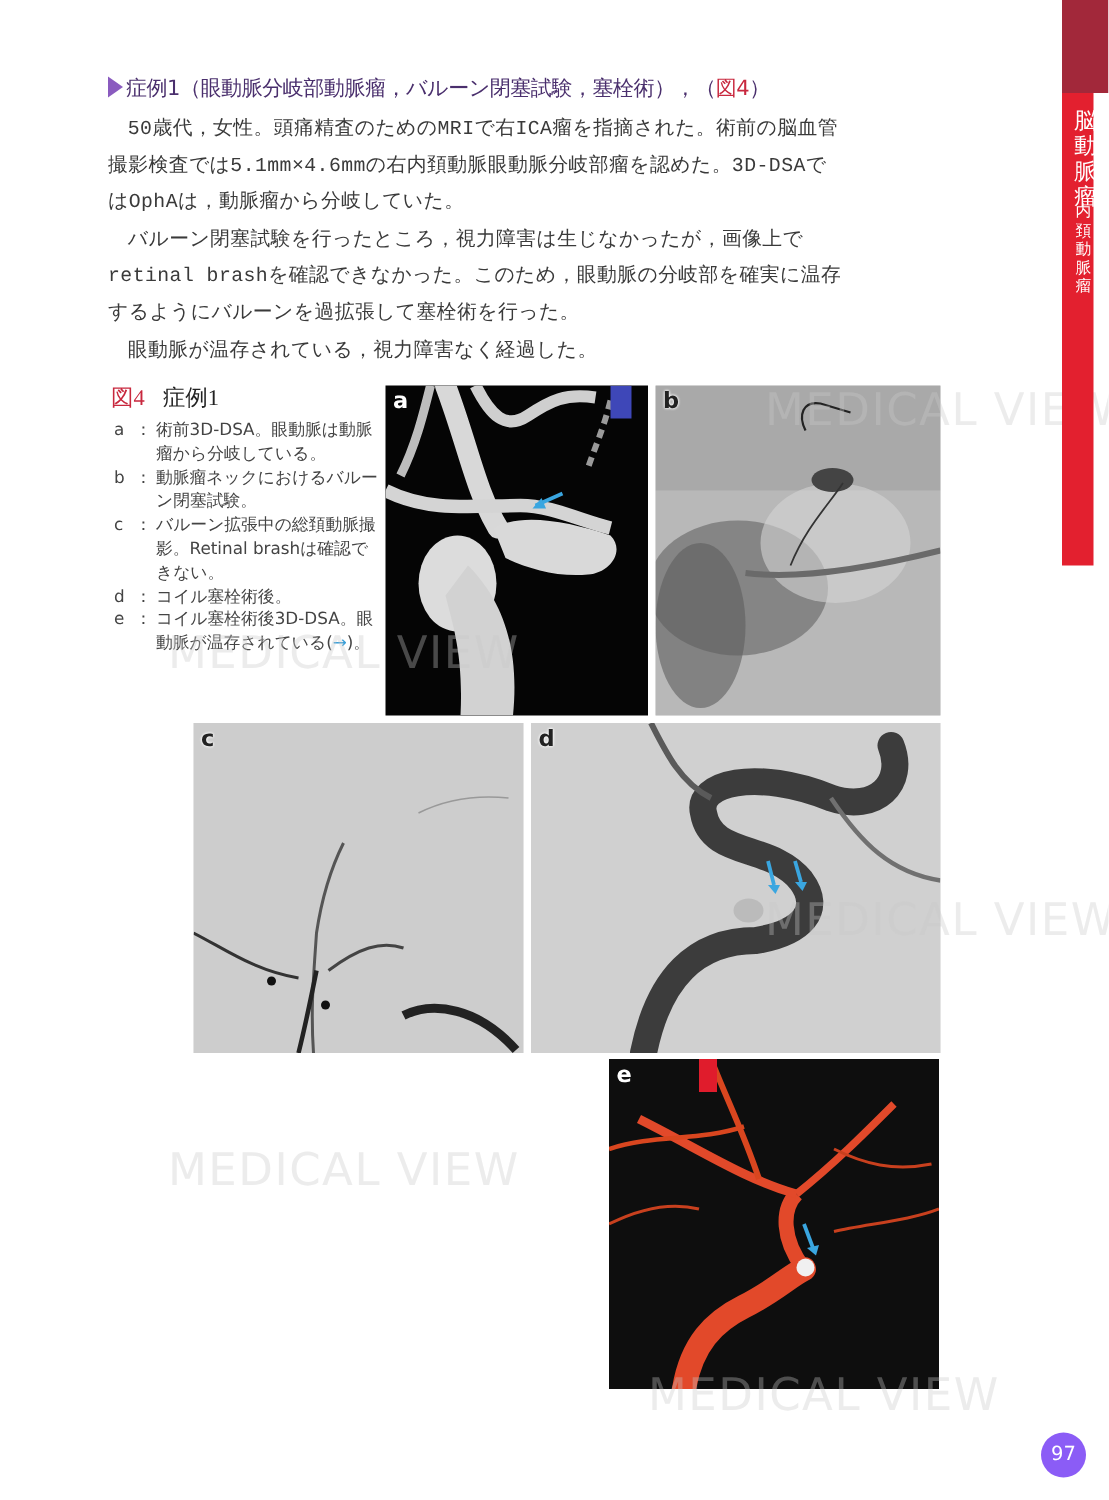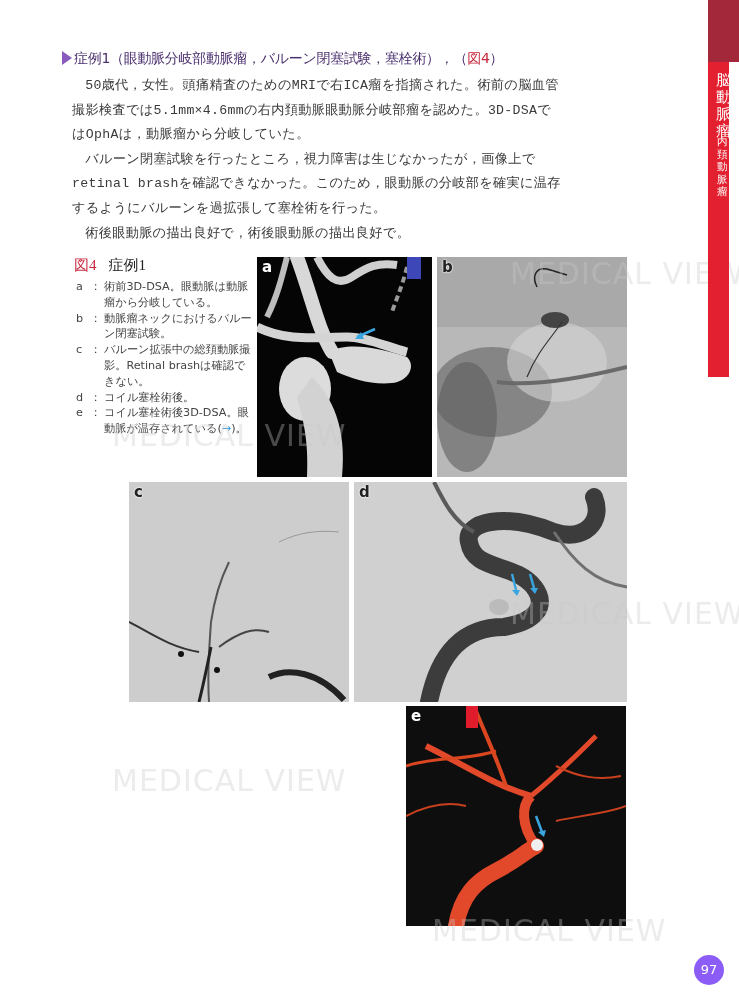--- a/index.html
+++ b/index.html
@@ -1,21 +1,21 @@
 <!DOCTYPE html>
 <html><head>
 <meta charset="utf-8">
 <style>
   html, body { margin: 0; padding: 0; }
   body {
     width: 739px; height: 1000px; position: relative; overflow: hidden;
     background: #ffffff; font-family: "DejaVu Serif", serif; color: #333;
   }
   .heading {
-    position: absolute; left: 62px; top: 50px; font-family: "DejaVu Sans", sans-serif;
+    position: absolute; left: 72px; top: 50px; font-family: "DejaVu Sans", sans-serif;
     font-size: 14px; color: #4a2f6d; white-space: nowrap; letter-spacing: -0.3px;
   }
   .heading .tri {
     display: inline-block; width: 0; height: 0; border-top: 7px solid transparent;
     border-bottom: 7px solid transparent; border-left: 10px solid #8a5bbf; vertical-align: -2px; margin-right: 2px;
   }
   .heading .figref { color: #c8283e; }
   .body-text {
     position: absolute; left: 72px; top: 74px; width: 490px; font-size: 13.2px; line-height: 24.6px;
     color: #3a3a3a; letter-spacing: 0.3px;
@@ -76,21 +76,21 @@
 </head>
 <body>
 
 <div class="heading">
   <span class="tri"></span><span>症例1（眼動脈分岐部動脈瘤，バルーン閉塞試験，塞栓術），（</span><span class="figref">図4</span><span>）</span>
 </div>
 
 <div class="body-text">
   <p class="indent">50歳代，女性。頭痛精査のためのMRIで右ICA瘤を指摘された。術前の脳血管撮影検査では5.1mm×4.6mmの右内頚動脈眼動脈分岐部瘤を認めた。3D-DSAではOphAは，動脈瘤から分岐していた。</p>
   <p class="indent">バルーン閉塞試験を行ったところ，視力障害は生じなかったが，画像上でretinal brashを確認できなかった。このため，眼動脈の分岐部を確実に温存するようにバルーンを過拡張して塞栓術を行った。</p>
-  <p class="indent">術後眼動脈の描出良好で，術後眼動脈の描出良好で。</p>
+  <p class="indent">眼動脈が温存されている，視力障害なく経過した。</p>
 </div>
 
 <div class="fig-label">
   <span class="num">図4</span><span>症例1</span>
 </div>
 <div class="captions">
   <div class="cap">
       <span class="k">a</span>
       <span class="k">：</span>
       <span class="v">術前3D-DSA。眼動脈は動脈瘤から分岐している。</span>

